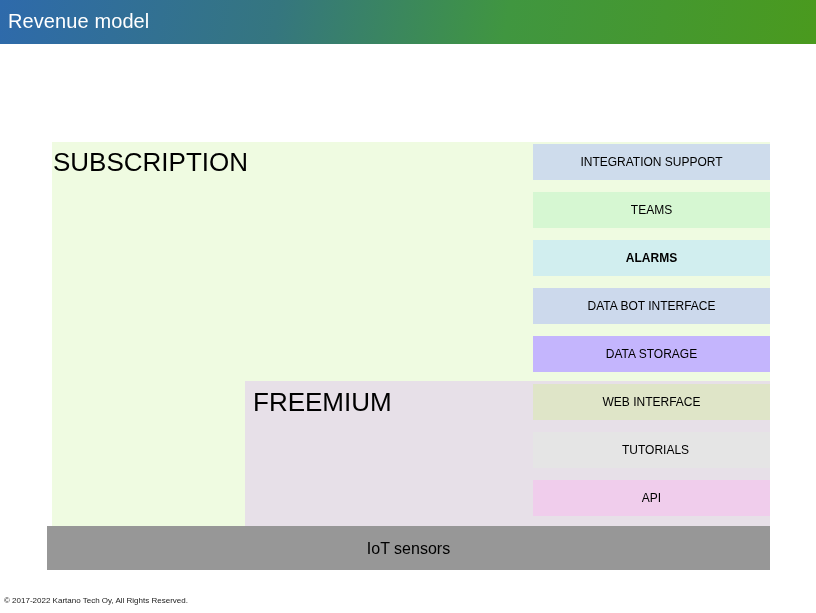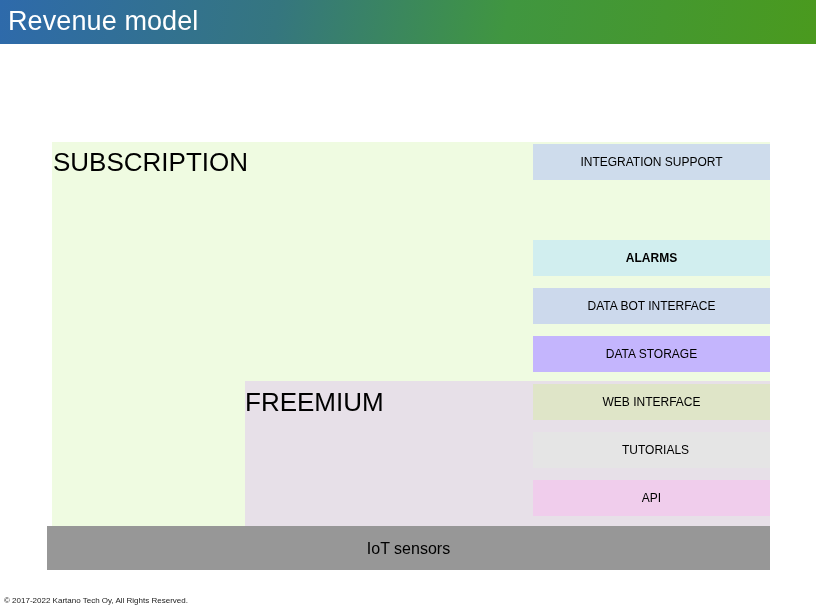--- a/index.html
+++ b/index.html
@@ -23,21 +23,21 @@
     left: 0;
     top: 0;
     width: 816px;
     height: 44px;
     background: linear-gradient(100deg, #2e6aab 0%, #35767f 34%, #409640 62%, #4a9a1e 100%);
   }
   #slide-title {
     position: absolute;
     left: 8px;
     top: 5px;
-    font-size: 27px;
+    font-size: 20px;
     line-height: 33px;
     color: #ffffff;
     font-weight: normal;
     letter-spacing: 0.1px;
     white-space: nowrap;
   }
 
   
   #diagram {
     position: absolute;
@@ -75,20 +75,21 @@
   #tier-freemium {
     left: 245px;
     top: 337px;
     width: 525px;
     height: 181px;
     background: #e7e0e8;
   }
   #tier-freemium-label {
     left: 245px;
     top: 343px;
+    padding-left: 8px;
   }
 
   
   .feature-block {
     position: absolute;
     left: 533px;
     width: 237px;
     height: 36px;
     box-sizing: border-box;
     display: flex;
@@ -145,20 +146,23 @@
   <div id="tier-subscription" class="tier"></div>
   <div id="tier-subscription-label" class="tier-label">SUBSCRIPTION</div>
 
   <div id="tier-freemium" class="tier"></div>
   <div id="tier-freemium-label" class="tier-label">FREEMIUM</div>
 
   <div class="feature-block" style="top:100px; background:#cedcec;">
     <span class="feature-label">INTEGRATION SUPPORT</span>
   </div>
 
+  <div class="feature-block" style="top:148px; background:#d6f7d2;">
+    <span class="feature-label">TEAMS</span>
+  </div>
 
   <div class="feature-block" style="top:196px; background:#d1eeef;font-weight:bold;">
     <span class="feature-label">ALARMS</span>
   </div>
 
   <div class="feature-block" style="top:244px; background:#ccd9ec;">
     <span class="feature-label">DATA BOT INTERFACE</span>
   </div>
 
   <div class="feature-block" style="top:292px; background:#c4b5fd;">

